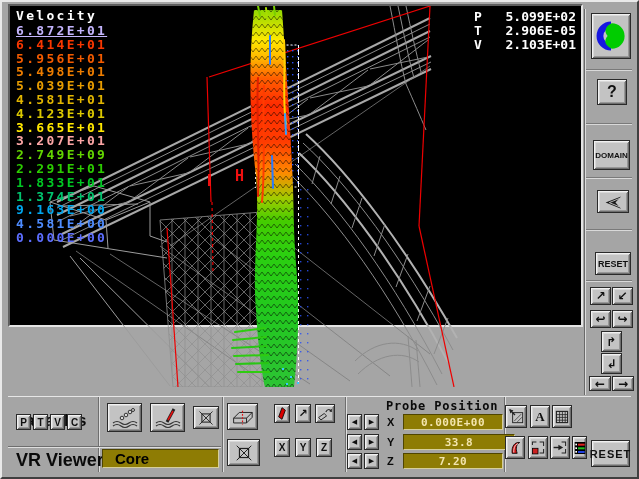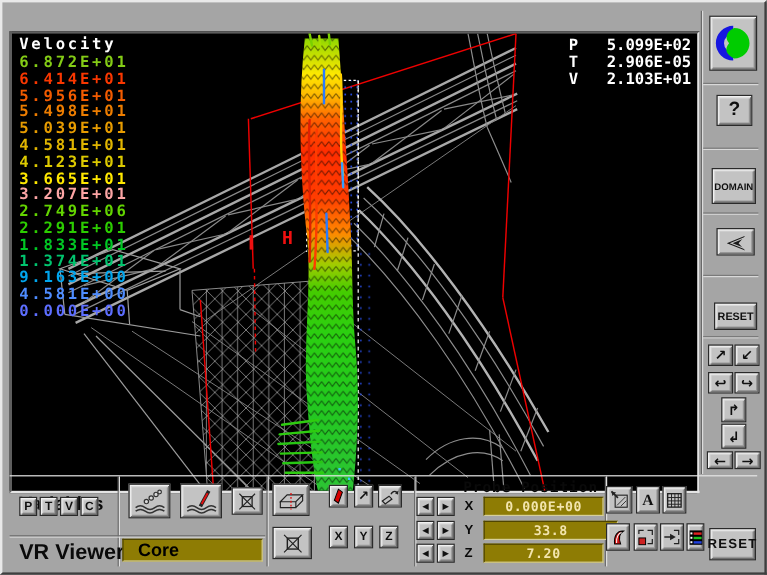--- a/index.html
+++ b/index.html
@@ -7,21 +7,21 @@
     width:639px;height:479px;position:relative;overflow:hidden;
     background:#a5a5a5;
     font-family:"Liberation Sans", sans-serif;
     -webkit-font-smoothing:none;
   }
   .frame{position:absolute;inset:0;pointer-events:none;z-index:50;
     border-top:2px solid #e9e9e9;border-left:2px solid #e9e9e9;
     border-bottom:2px solid #3f3f3f;border-right:2px solid #3f3f3f;}
   
   #viewport{
-    position:absolute;left:8px;top:26px;width:575px;height:385px;
+    position:absolute;left:8px;top:4px;width:575px;height:323px;
     background:var(--viewport-bg,#000);
     border:2px solid;border-color:#5e5e5e #e4e4e4 #e4e4e4 #5e5e5e;
     box-sizing:border-box;
     padding-left:20px;
   }
   #scene-svg{position:absolute;left:0;top:0;}
   #legend{position:absolute;left:6px;top:2px;z-index:5;
     font-family:"DejaVu Sans Mono", monospace;font-weight:bold;font-size:13px;letter-spacing:2.3px;}
   #legend .leg-title{color:#ffffff;line-height:15px;margin-bottom:1px;}
   #legend .leg-row{line-height:13.8px;white-space:nowrap;}
@@ -216,30 +216,30 @@
         <rect x="280" y="370" width="2" height="2"></rect>
       <rect x="287" y="376" width="2" height="2"></rect>
         <rect x="276" y="377" width="2" height="2"></rect>
     </g>
     <rect x="198" y="168" width="3" height="12" fill="#ee1010"></rect>
   </svg>
 
   <div id="legend">
     <div class="leg-title">Velocity</div>
     <div id="legend-values">
-        <div class="leg-row" style="color: #84cc16;">6.872E+01</div>
+        <div class="leg-row" style="color: #c4b5fd; text-decoration: underline;">6.872E+01</div>
         <div class="leg-row" style="color: rgb(249, 55, 0);">6.414E+01</div>
         <div class="leg-row" style="color: rgb(243, 91, 0);">5.956E+01</div>
         <div class="leg-row" style="color: rgb(237, 125, 0);">5.498E+01</div>
         <div class="leg-row" style="color: rgb(231, 156, 0);">5.039E+01</div>
         <div class="leg-row" style="color: rgb(225, 181, 0);">4.581E+01</div>
         <div class="leg-row" style="color: rgb(220, 201, 0);">4.123E+01</div>
         <div class="leg-row" style="color: rgb(255, 232, 0);">3.665E+01</div>
         <div class="leg-row" style="color: #fca5a5;">3.207E+01</div>
-        <div class="leg-row" style="color: rgb(99, 213, 0);">2.749E+06</div>
+        <div class="leg-row" style="color: rgb(99, 213, 0);">2.749E+09</div>
         <div class="leg-row" style="color: rgb(44, 205, 0);">2.291E+01</div>
         <div class="leg-row" style="color: rgb(0, 200, 36);">1.833E+01</div>
         <div class="leg-row" style="color: rgb(0, 196, 110);">1.374E+01</div>
         <div class="leg-row" style="color: rgb(0, 166, 238);">9.163E+00</div>
         <div class="leg-row" style="color: rgb(78, 140, 255);">4.581E+00</div>
         <div class="leg-row" style="color: rgb(93, 110, 255);">0.000E+00</div>
       </div>
   </div>
 
   <div id="readout">

